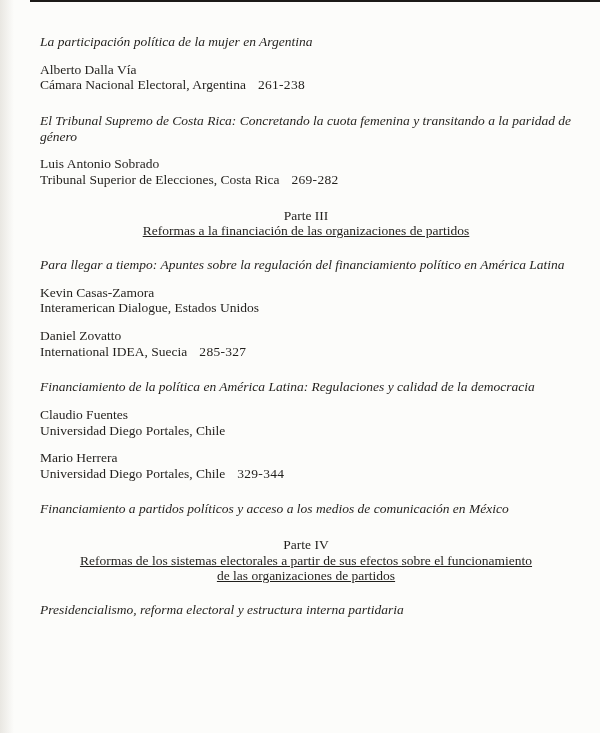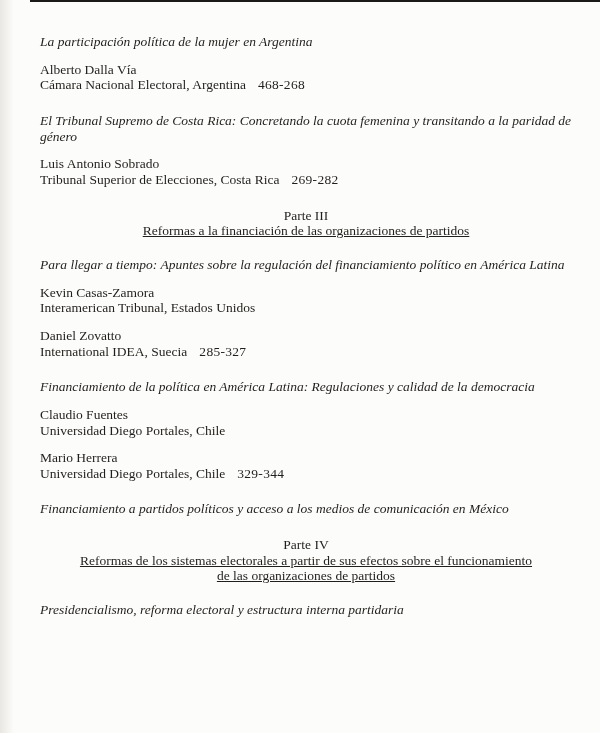--- a/index.html
+++ b/index.html
@@ -47,21 +47,21 @@
 <div class="page">
   <div class="top-rule"></div>
   <div class="edge-shade"></div>
 
   <div class="article">
     <p class="article-title">La participación política de la mujer en Argentina</p>
     <div class="contrib">
       <div class="contrib-name">Alberto Dalla Vía</div>
       <div class="affil-row">
         <span class="affil">Cámara Nacional Electoral, Argentina</span>
-        <span class="pages">468-268</span>
+        <span class="pages">261-238</span>
       </div>
     </div>
   </div>
 
   <div class="article">
     <p class="article-title">El Tribunal Supremo de Costa Rica: Concretando la cuota femenina y transitando a la paridad de género</p>
     <div class="contrib">
       <div class="contrib-name">Luis Antonio Sobrado</div>
       <div class="affil-row">
         <span class="affil">Tribunal Superior de Elecciones, Costa Rica</span>
@@ -73,21 +73,21 @@
   <div class="part">
     <div class="part-title">Parte III</div>
     <div class="part-subtitle">Reformas a la financiación de las organizaciones de partidos</div>
   </div>
 
   <div class="article">
     <p class="article-title">Para llegar a tiempo: Apuntes sobre la regulación del financiamiento político en América Latina</p>
     <div class="contrib">
       <div class="contrib-name">Kevin Casas-Zamora</div>
       <div class="affil-row">
-        <span class="affil">Interamerican Tribunal, Estados Unidos</span>
+        <span class="affil">Interamerican Dialogue, Estados Unidos</span>
         <span class="pages"></span>
       </div>
     </div>
     <div class="contrib">
       <div class="contrib-name">Daniel Zovatto</div>
       <div class="affil-row">
         <span class="affil">International IDEA, Suecia</span>
         <span class="pages">285-327</span>
       </div>
     </div>

